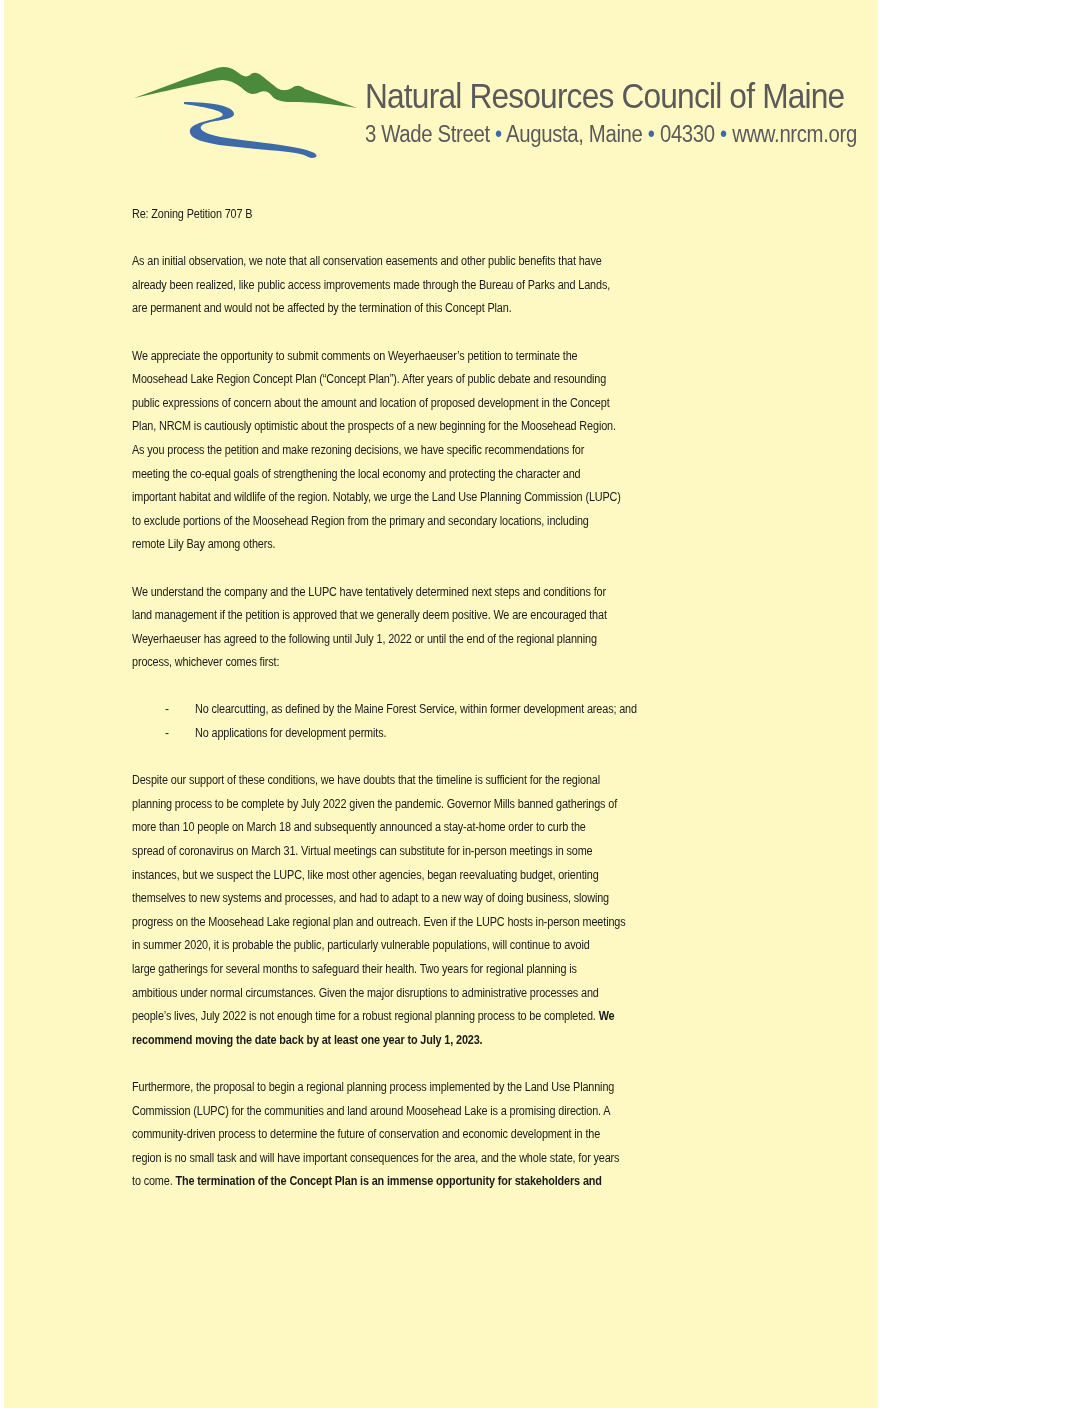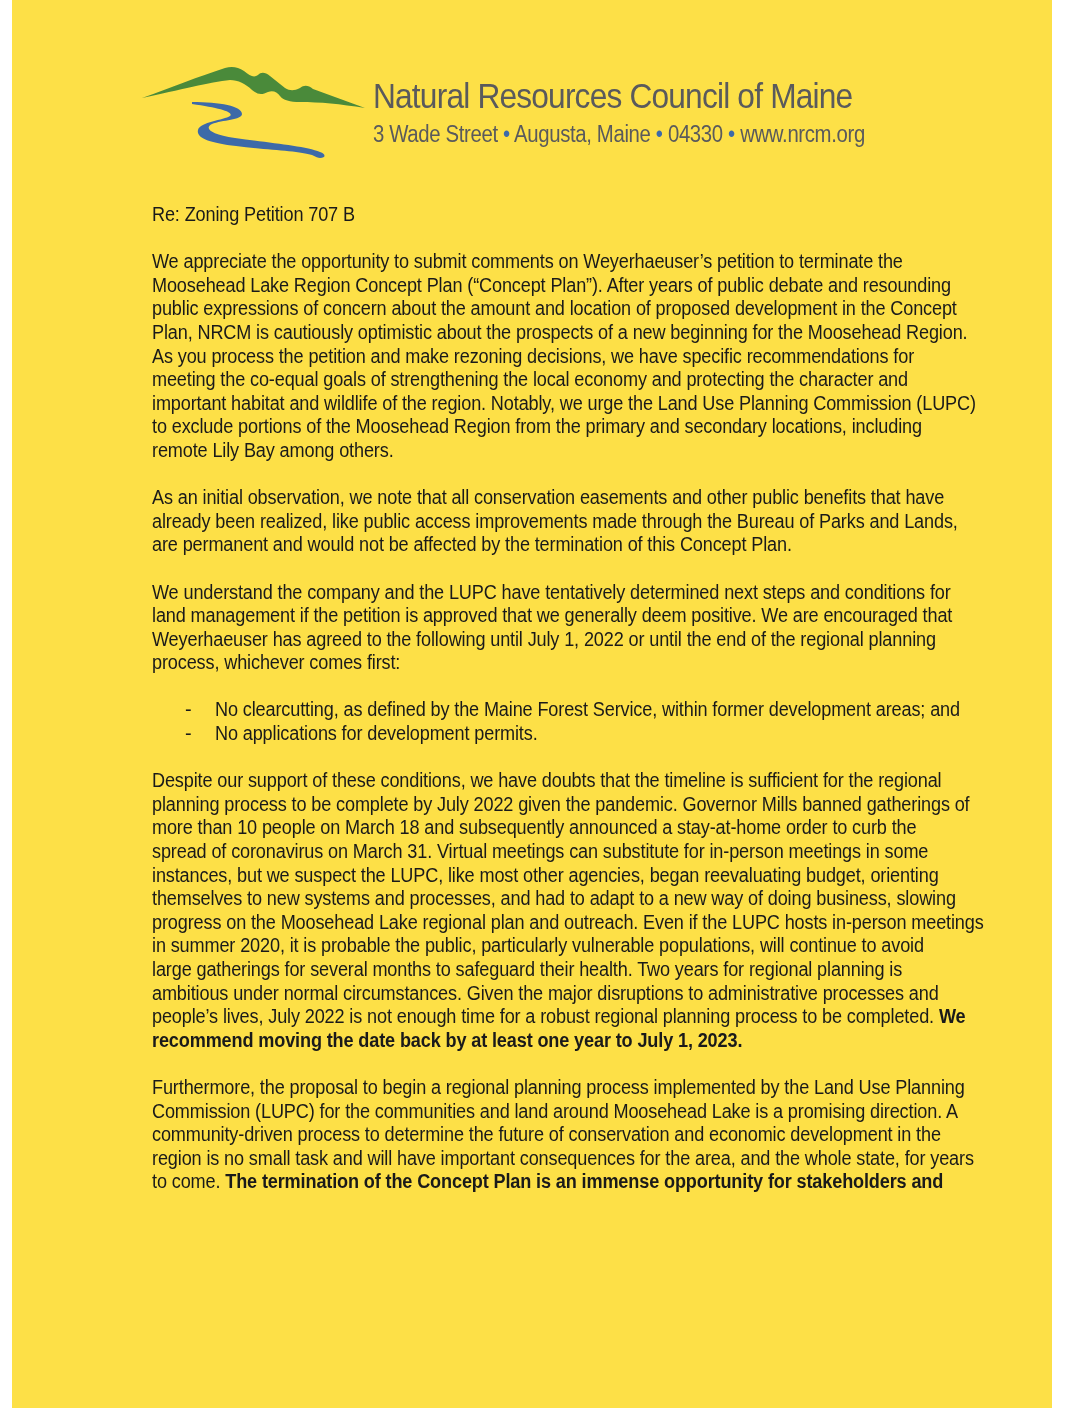--- a/index.html
+++ b/index.html
@@ -1,17 +1,17 @@
 <!DOCTYPE html>
 <html><head>
 <meta charset="utf-8">
 <style>
   html, body { margin: 0; padding: 0; background: #ffffff; }
   body { width: 1088px; height: 1408px; position: relative; overflow: hidden; }
-  .page { position: absolute; left: 12px; top: 0; width: 1040px; height: 1408px; background: #fde047; }
+  .page { position: absolute; left: 4px; top: 0; width: 874px; height: 1408px; background: #fef9c3; }
 
   
   .letterhead { position: absolute; left: 128px; top: 60px; width: 840px; height: 100px; }
   .logo { position: absolute; left: 0; top: 2px; width: 225px; height: 96px; }
   .org-name {
     position: absolute; left: 233px; top: 16px;
     font-family: "Liberation Sans", sans-serif; font-size: 35px; color: #5a5a5c;
     letter-spacing: -0.9px; white-space: nowrap; line-height: 40px;
     transform: scaleX(0.905); transform-origin: left top;
   }
@@ -19,23 +19,22 @@
     position: absolute; left: 233px; top: 60px;
     font-family: "Liberation Sans", sans-serif; font-size: 23px; color: #5a5a5c;
     letter-spacing: -0.4px; white-space: nowrap; line-height: 28px;
     transform: scaleX(0.885); transform-origin: left top;
   }
   .addr-sep { color: #3d6aa8; }
 
   
   .body-text {
     position: absolute; left: 128px; top: 203px; width: 830px;
-    font-family: "Liberation Sans", sans-serif; font-size: 20px; color: #1a1a1a;
+    font-family: "Liberation Sans", sans-serif; font-size: 12px; color: #1a1a1a;
     line-height: 23.6px;
-    margin-left: 12px;
   }
   .line { display: block; white-space: nowrap; transform: scaleX(0.905); transform-origin: left top; letter-spacing: -0.15px; }
   .para { margin: 0 0 23.6px 0; }
   .bold { font-weight: bold; }
   .list { margin: 0 0 23.6px 0; padding: 0; list-style: none; }
   .list-item { position: relative; padding-left: 63px; display: block; white-space: nowrap; }
   .list-dash { position: absolute; left: 33px; top: 0; }
   .list-item .line { display: inline-block; }
 </style>
 </head>
@@ -61,35 +60,35 @@
       <span>www.nrcm.org</span>
     </div>
   </div>
 
   <div class="body-text">
     <div class="para">
       <span class="line">Re: Zoning Petition 707 B</span>
     </div>
 
     <div class="para">
+      <span class="line">As an initial observation, we note that all conservation easements and other public benefits that have</span>
+      <span class="line">already been realized, like public access improvements made through the Bureau of Parks and Lands,</span>
+      <span class="line">are permanent and would not be affected by the termination of this Concept Plan.</span>
+    </div>
+
+    <div class="para">
       <span class="line">We appreciate the opportunity to submit comments on Weyerhaeuser’s petition to terminate the</span>
       <span class="line">Moosehead Lake Region Concept Plan (“Concept Plan”). After years of public debate and resounding</span>
       <span class="line">public expressions of concern about the amount and location of proposed development in the Concept</span>
       <span class="line">Plan, NRCM is cautiously optimistic about the prospects of a new beginning for the Moosehead Region.</span>
       <span class="line">As you process the petition and make rezoning decisions, we have specific recommendations for</span>
       <span class="line">meeting the co-equal goals of strengthening the local economy and protecting the character and</span>
       <span class="line">important habitat and wildlife of the region. Notably, we urge the Land Use Planning Commission (LUPC)</span>
       <span class="line">to exclude portions of the Moosehead Region from the primary and secondary locations, including</span>
       <span class="line">remote Lily Bay among others.</span>
-    </div>
-
-    <div class="para">
-      <span class="line">As an initial observation, we note that all conservation easements and other public benefits that have</span>
-      <span class="line">already been realized, like public access improvements made through the Bureau of Parks and Lands,</span>
-      <span class="line">are permanent and would not be affected by the termination of this Concept Plan.</span>
     </div>
 
     <div class="para">
       <span class="line">We understand the company and the LUPC have tentatively determined next steps and conditions for</span>
       <span class="line">land management if the petition is approved that we generally deem positive. We are encouraged that</span>
       <span class="line">Weyerhaeuser has agreed to the following until July 1, 2022 or until the end of the regional planning</span>
       <span class="line">process, whichever comes first:</span>
     </div>
 
     <div class="list">

